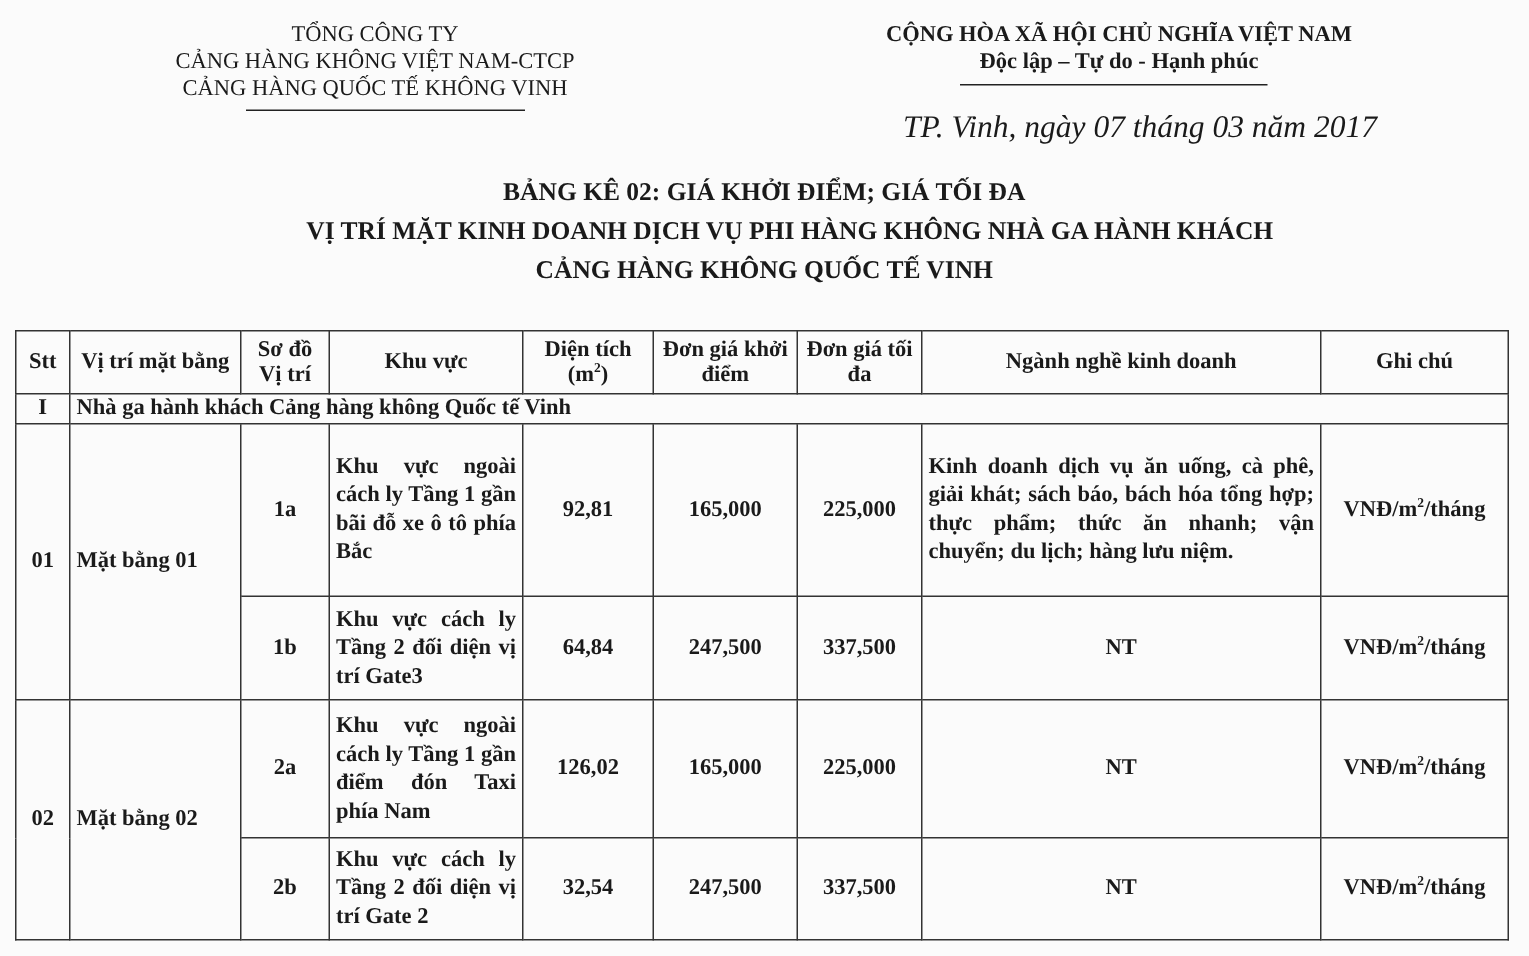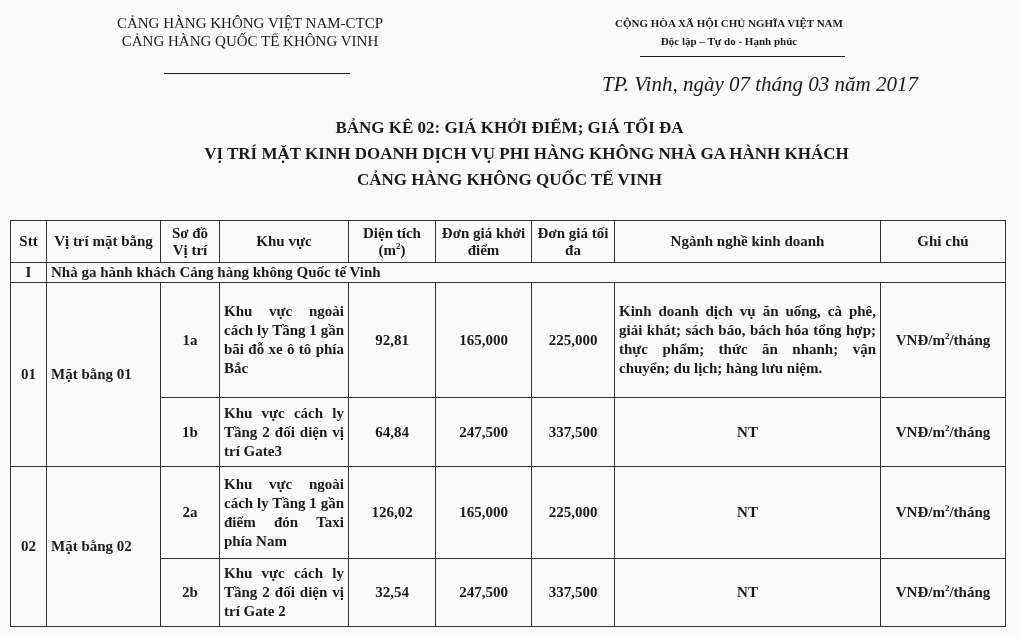--- a/index.html
+++ b/index.html
@@ -2,35 +2,36 @@
 <html><head>
 <meta charset="utf-8">
 <style>
   html, body { margin: 0; padding: 0; background: #fbfbfb; }
   body { width: 1019px; height: 637px; position: relative; overflow: hidden;
          font-family: "Liberation Serif", "DejaVu Serif", serif; color: #1a1a1a; }
   .abs { position: absolute; }
   .left-header { left: 60px; top: 14px; width: 380px; text-align: center; font-size: 15px; line-height: 18px; }
   .left-header .bold { font-weight: normal; }
   .rule { position: absolute; height: 1px; background: #222; }
-  .right-header { left: 544px; top: 14px; width: 370px; text-align: center; font-size: 11px; line-height: 18px; font-weight: bold; }
+  .right-header { left: 561px; top: 14px; width: 370px; text-align: center; font-size: 15px; line-height: 18px; font-weight: bold; }
   .date { left: 600px; top: 72px; width: 320px; text-align: center; font-size: 21px; font-style: italic; }
   .title { left: 0; width: 1019px; text-align: center; font-size: 17px; font-weight: bold; line-height: 24px; }
   table { position: absolute; left: 10px; top: 220px; border-collapse: collapse; font-size: 15px; table-layout: fixed; }
   td, th { border: 1px solid #333; padding: 0 4px; vertical-align: middle; line-height: 19px; font-weight: bold; }
   th { font-weight: bold; text-align: center; line-height: 17px; }
   .c { text-align: center; }
   .j { text-align: justify; text-align-last: left; }
   .sec { font-weight: bold; }
   sup { font-size: 9px; line-height: 0; }
 </style>
 </head>
 <body>
 
 <div class="abs left-header">
+  <div>TỔNG CÔNG TY</div>
   <div>CẢNG HÀNG KHÔNG VIỆT NAM-CTCP</div>
   <div class="bold">CẢNG HÀNG QUỐC TẾ KHÔNG VINH</div>
 </div>
 <div class="rule" style="left:164px; top:73px; width:186px;"></div>
 
 <div class="abs right-header">
   <div>CỘNG HÒA XÃ HỘI CHỦ NGHĨA VIỆT NAM</div>
   <div>Độc lập – Tự do - Hạnh phúc</div>
 </div>
 <div class="rule" style="left:640px; top:56px; width:205px;"></div>

